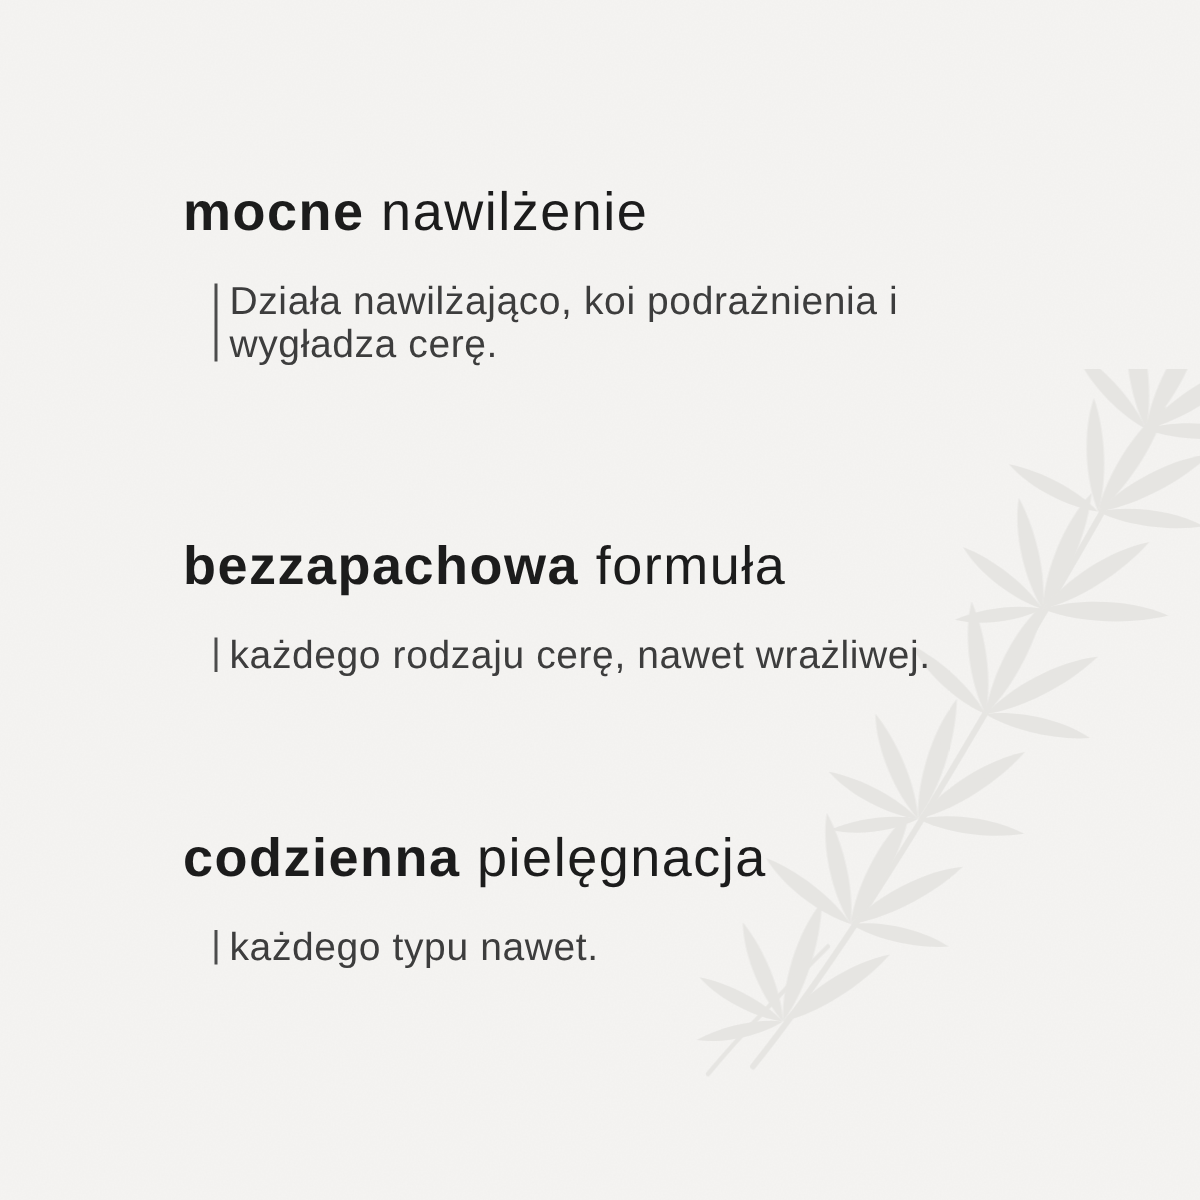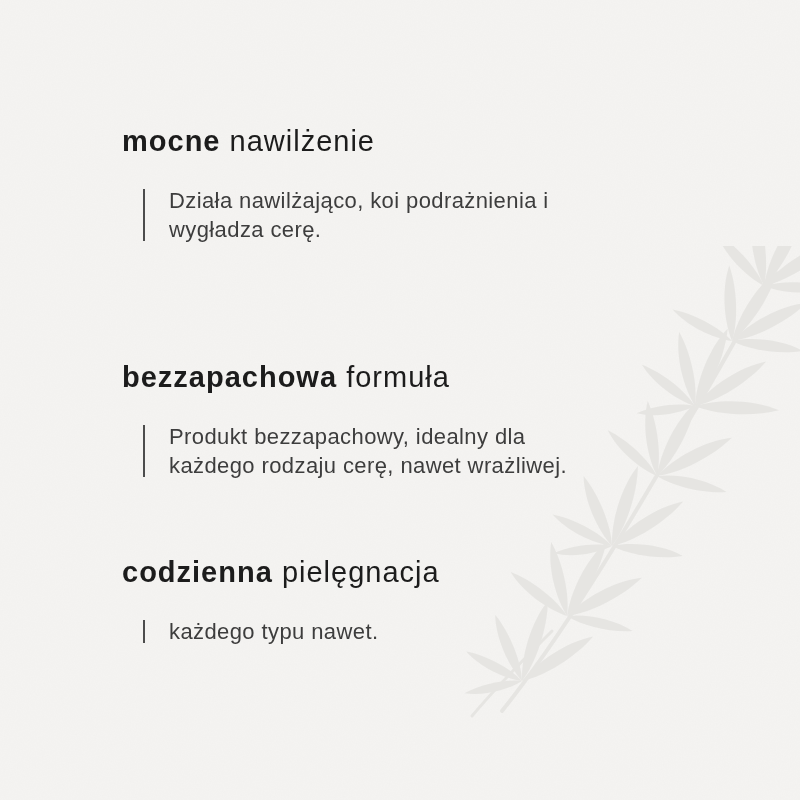--- a/index.html
+++ b/index.html
@@ -36,42 +36,42 @@
   }
   .section {
     position: absolute;
     left: 122px;
     z-index: 2;
   }
   .section.s1 { top: 117px; }
   .section.s2 { top: 353px; }
   .section.s3 { top: 548px; text-align: right; }
   h2.heading {
-    font-size: 29px;
+    font-size: 36px;
     line-height: 48px;
     letter-spacing: 1px;
     font-weight: 400;
     color: var(--heading);
     white-space: nowrap;
   }
   h2.heading .bold-word { font-weight: 700; }
   h2.heading .light-word { font-weight: 400; }
   .desc-row {
     display: flex;
     margin: 21px 0 0 21px;
   }
   .bar {
     width: 2px;
     flex: 0 0 2px;
     margin: 3px 0;
     background: var(--divider);
   }
   .desc-text {
-    padding-left: 24px;
-    font-size: 22px;
+    padding-left: 8px;
+    font-size: 26px;
     line-height: 29px;
     letter-spacing: 0.4px;
     color: var(--body);
   }
   .desc-line { white-space: nowrap; }
 </style>
 </head>
 <body>
 
 <svg class="texture-layer" width="800" height="800" viewBox="0 0 800 800" aria-hidden="true">
@@ -150,21 +150,20 @@
       <div class="desc-line">wygładza cerę.</div>
     </div>
   </div>
 </section>
 
 <section class="section s2">
   <h2 class="heading"><span class="bold-word">bezzapachowa</span> <span class="light-word">formuła</span></h2>
   <div class="desc-row">
     <div class="bar"></div>
     <div class="desc-text">
-      <div class="desc-line">Produkt bezzapachowy, idealny dla</div>
       <div class="desc-line">każdego rodzaju cerę, nawet wrażliwej.</div>
     </div>
   </div>
 </section>
 
 <section class="section s3">
   <h2 class="heading"><span class="bold-word">codzienna</span> <span class="light-word">pielęgnacja</span></h2>
   <div class="desc-row">
     <div class="bar"></div>
     <div class="desc-text">

